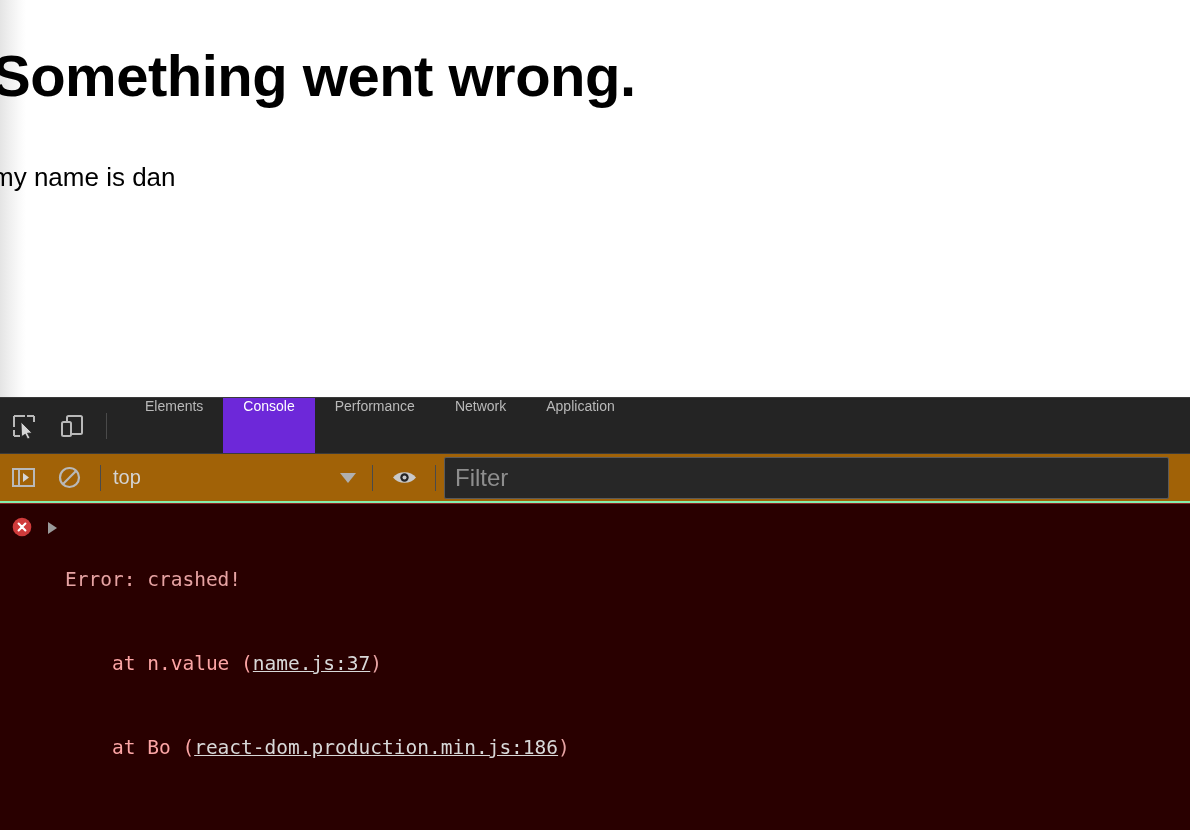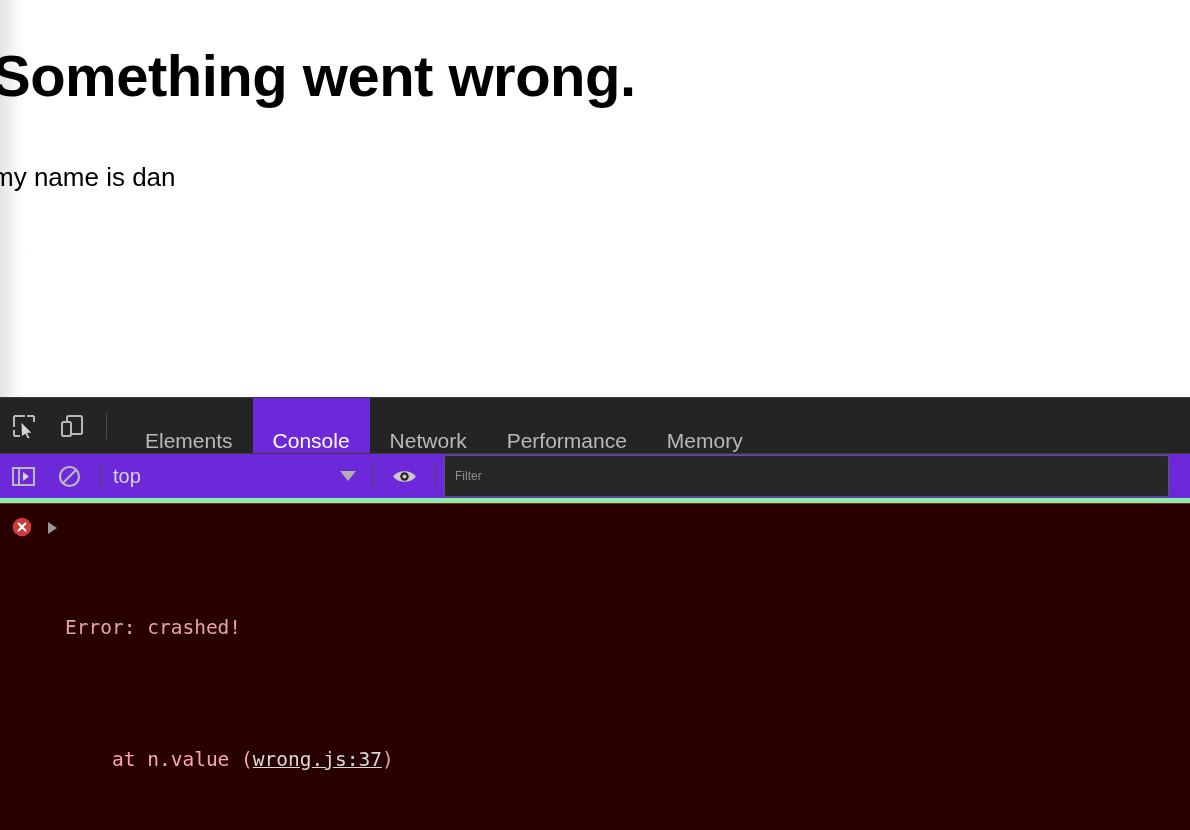--- a/index.html
+++ b/index.html
@@ -116,41 +116,41 @@
   }
 
   .dt-tabs {
     display: flex;
     align-items: stretch;
     margin-left: 8px;
   }
 
   .dt-tab {
     display: flex;
-    align-items: flex-end;
+    align-items: flex-start;
     padding: 0 20px;
-    font-size: 21px;
+    font-size: 14px;
     color: #b9b9b9;
     white-space: nowrap;
     cursor: pointer;
     background: transparent;
   }
   .dt-tab.active {
     background: #6d28d9;
     color: #ffffff;
   }
 
   
   .dt-filterbar {
     position: relative;
     height: 49px;
-    background: #6d28d9;
+    background: #a16207;
     display: flex;
     align-items: center;
-    border-bottom: 5px solid #86efac;
+    border-bottom: 2px solid #86efac;
     box-sizing: border-box;
   }
 
   .fb-btn {
     width: 46px;
     height: 49px;
     display: flex;
     align-items: center;
     justify-content: center;
     cursor: pointer;
@@ -190,21 +190,21 @@
 
   .fb-filter-input {
     flex: 1;
     height: 42px;
     margin-right: 21px;
     background: #272727;
     border: 1px solid #5a5a5a;
     border-radius: 2px;
     color: #d4d4d4;
     font-family: "Liberation Sans", sans-serif;
-    font-size: 12px;
+    font-size: 24px;
     padding: 0 10px;
     box-sizing: border-box;
     outline: none;
   }
   .fb-filter-input::placeholder { color: #8e8e8e; opacity: 1; }
 
   
   .dt-console {
     position: relative;
     height: 329px;
@@ -242,21 +242,21 @@
   .msg-body {
     margin: 0;
     padding: 0 0 0 65px;
     font-family: "DejaVu Sans Mono", monospace;
     font-size: 19.5px;
     line-height: 28px;
     color: #e7a3a3;
     white-space: pre;
   }
 
-  .msg-line { display: block; white-space: pre; margin-top: 48px; }
+  .msg-line { display: block; white-space: pre; }
   .msg-line .fn { color: #fca5a5; }
   .msg-line .lnk {
     color: #d8d8d8;
     text-decoration: underline;
     cursor: pointer;
   }
   .msg-line .paren { color: #e7a3a3; }
 </style>
 </head>
 <body>
@@ -296,27 +296,27 @@
       <div class="dt-sep"></div>
 
       <div class="dt-tabs">
         <div class="dt-tab">
           <span>Elements</span>
         </div>
         <div class="dt-tab active">
           <span>Console</span>
         </div>
         <div class="dt-tab">
+          <span>Performance</span>
+        </div>
+        <div class="dt-tab">
           <span>Network</span>
         </div>
         <div class="dt-tab">
-          <span>Performance</span>
-        </div>
-        <div class="dt-tab">
-          <span>Memory</span>
+          <span>Application</span>
         </div>
       </div>
     </div>
 
     <div class="dt-filterbar">
 
       <div class="fb-btn">
         <span>
           <svg width="25" height="25" viewBox="0 0 25 25">
             <rect x="2" y="4" width="21" height="17" stroke="#b9b9b9" stroke-width="2" fill="none"></rect>
@@ -366,21 +366,21 @@
           <svg width="20" height="20" viewBox="0 0 20 20">
             <circle cx="10" cy="10" r="9.3" fill="#cf3b3b"></circle>
             <path d="M6.6 6.6 L13.4 13.4 M13.4 6.6 L6.6 13.4" stroke="#ffffff" stroke-width="2.1" stroke-linecap="round"></path>
           </svg>
         </span>
 
         <span class="msg-disclosure"></span>
 
         <div class="msg-body">
           <span class="msg-line">Error: crashed!</span>
-          <span class="msg-line"><span class="fn">    at n.value (</span><span class="lnk">wrong.js:37</span><span class="paren">)</span></span>
+          <span class="msg-line"><span class="fn">    at n.value (</span><span class="lnk">name.js:37</span><span class="paren">)</span></span>
           <span class="msg-line"><span class="fn">    at Bo (</span><span class="lnk">react-dom.production.min.js:186</span><span class="paren">)</span></span>
           
           
           
           
           
           
           
         </div>
       </div>

